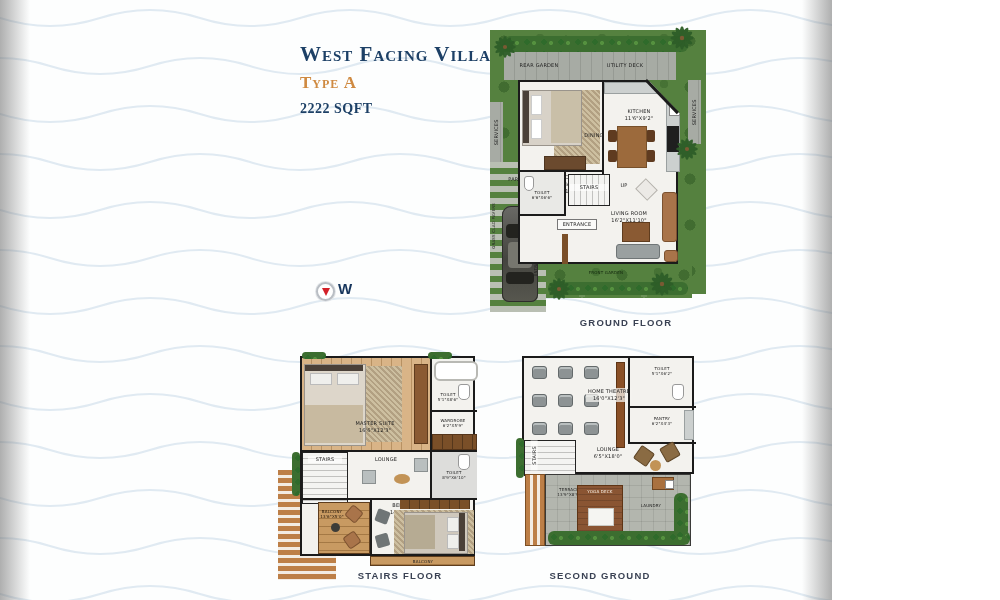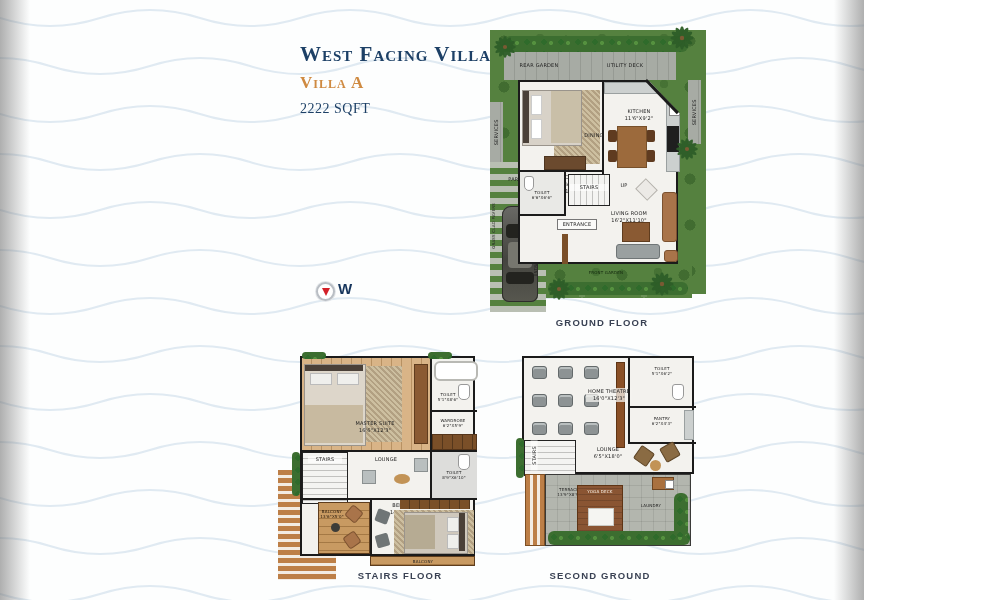--- a/index.html
+++ b/index.html
@@ -1,29 +1,29 @@
 <!DOCTYPE html>
 <html><head>
 <meta charset="utf-8">
 <style>
   html,body{margin:0;padding:0;background:#fff;}
   #stage{position:relative;width:832px;height:600px;overflow:hidden;background:#fdfefe;
-         font-family:"Liberation Sans",sans-serif;padding-left:32px;}
+         font-family:"Liberation Sans",sans-serif;}
   .a{position:absolute;}
   
   #waves{position:absolute;left:0;top:0;}
   .edge{position:absolute;top:0;height:600px;width:30px;pointer-events:none;}
   #edgeL{left:0;background:linear-gradient(to right,rgba(110,110,110,.55),rgba(110,110,110,0));}
   #edgeR{right:0;background:linear-gradient(to left,rgba(110,110,110,.55),rgba(110,110,110,0));}
   
   .title{font-family:"Liberation Serif",serif;font-variant:small-caps;color:#1d4066;
          font-size:21px;font-weight:700;letter-spacing:1px;}
   .type{font-family:"Liberation Serif",serif;font-variant:small-caps;color:#cf8a41;
         font-size:17px;font-weight:700;letter-spacing:1px;margin-top:6px;}
-  .area{font-family:"Liberation Serif",serif;color:#1d4066;font-size:14px;font-weight:400;
+  .area{font-family:"Liberation Serif",serif;color:#1d4066;font-size:14px;font-weight:700;
         letter-spacing:.5px;margin-top:8px;}
   
   .compass-circle{width:15px;height:15px;border-radius:50%;background:#fff;
         border:2px solid #b9bec4;box-shadow:0 0 0 1px #e3e6e9;display:flex;
         align-items:center;justify-content:center;}
   .compass-arrow{width:0;height:0;border-left:4px solid transparent;border-right:4px solid transparent;
         border-top:8px solid #d32028;}
   .compass-w{font-size:15px;font-weight:bold;color:#16355c;}
   
   .cap{font-size:9.5px;font-weight:bold;color:#3a4254;letter-spacing:1.2px;text-align:center;
@@ -98,21 +98,21 @@
   <use href="#wv" y="450" x="50"></use>
       <use href="#wv" y="498"></use>
       <use href="#wv" y="546" x="50"></use>
   <use href="#wv" y="594"></use>
 </svg>
 <div class="edge" id="edgeL"></div>
 <div class="edge" id="edgeR"></div>
 
 <div class="a" style="left:300px;top:42px;width:230px">
   <div class="title">West Facing Villa</div>
-  <div class="type">Villa A</div>
+  <div class="type">Type A</div>
   <div class="area">2222 SQFT</div>
 </div>
 
 <div class="a compass-circle" style="left:316px;top:282px">
   <div class="compass-arrow"></div>
 </div>
 <div class="a compass-w" style="left:338px;top:280px">W</div>
 
 <div class="a" style="left:488px;top:22px;width:224px;height:294px">
   <div class="a garden" style="left:2px;top:8px;width:216px;height:264px"></div>
@@ -212,21 +212,21 @@
   <svg class="a" style="left:184px;top:112px" width="30" height="30" viewBox="-13 -13 26 26">
         <use href="#palm"></use>
       </svg>
   <svg class="a" style="left:56px;top:252px" width="30" height="30" viewBox="-13 -13 26 26">
         <use href="#palm"></use>
       </svg>
   <svg class="a" style="left:158px;top:246px" width="32" height="32" viewBox="-13 -13 26 26">
         <use href="#palm"></use>
       </svg>
 </div>
-<div class="a cap" style="left:532px;top:317px;width:140px">GROUND FLOOR</div>
+<div class="a cap" style="left:556px;top:317px;width:140px">GROUND FLOOR</div>
 
 <div class="a" style="left:278px;top:352px;width:205px;height:230px">
   <div class="a pergola" style="left:0px;top:118px;width:58px;height:110px"></div>
   <div class="a bld" style="left:22px;top:4px;width:175px;height:200px">
 
     <div class="a wood" style="left:0;top:0;width:128px;height:92px"></div>
     <div class="a rug" style="left:64px;top:8px;width:36px;height:76px"></div>
     <div class="a" style="left:2px;top:6px;width:60px;height:80px;background:#ddd6ca;border:1px solid #9a948c">
       <div class="a" style="left:0;top:0;width:58px;height:6px;background:#4a4038"></div>
       <div class="a" style="left:5px;top:8px;width:20px;height:10px;background:#efefec;border:1px solid #bbb"></div>

